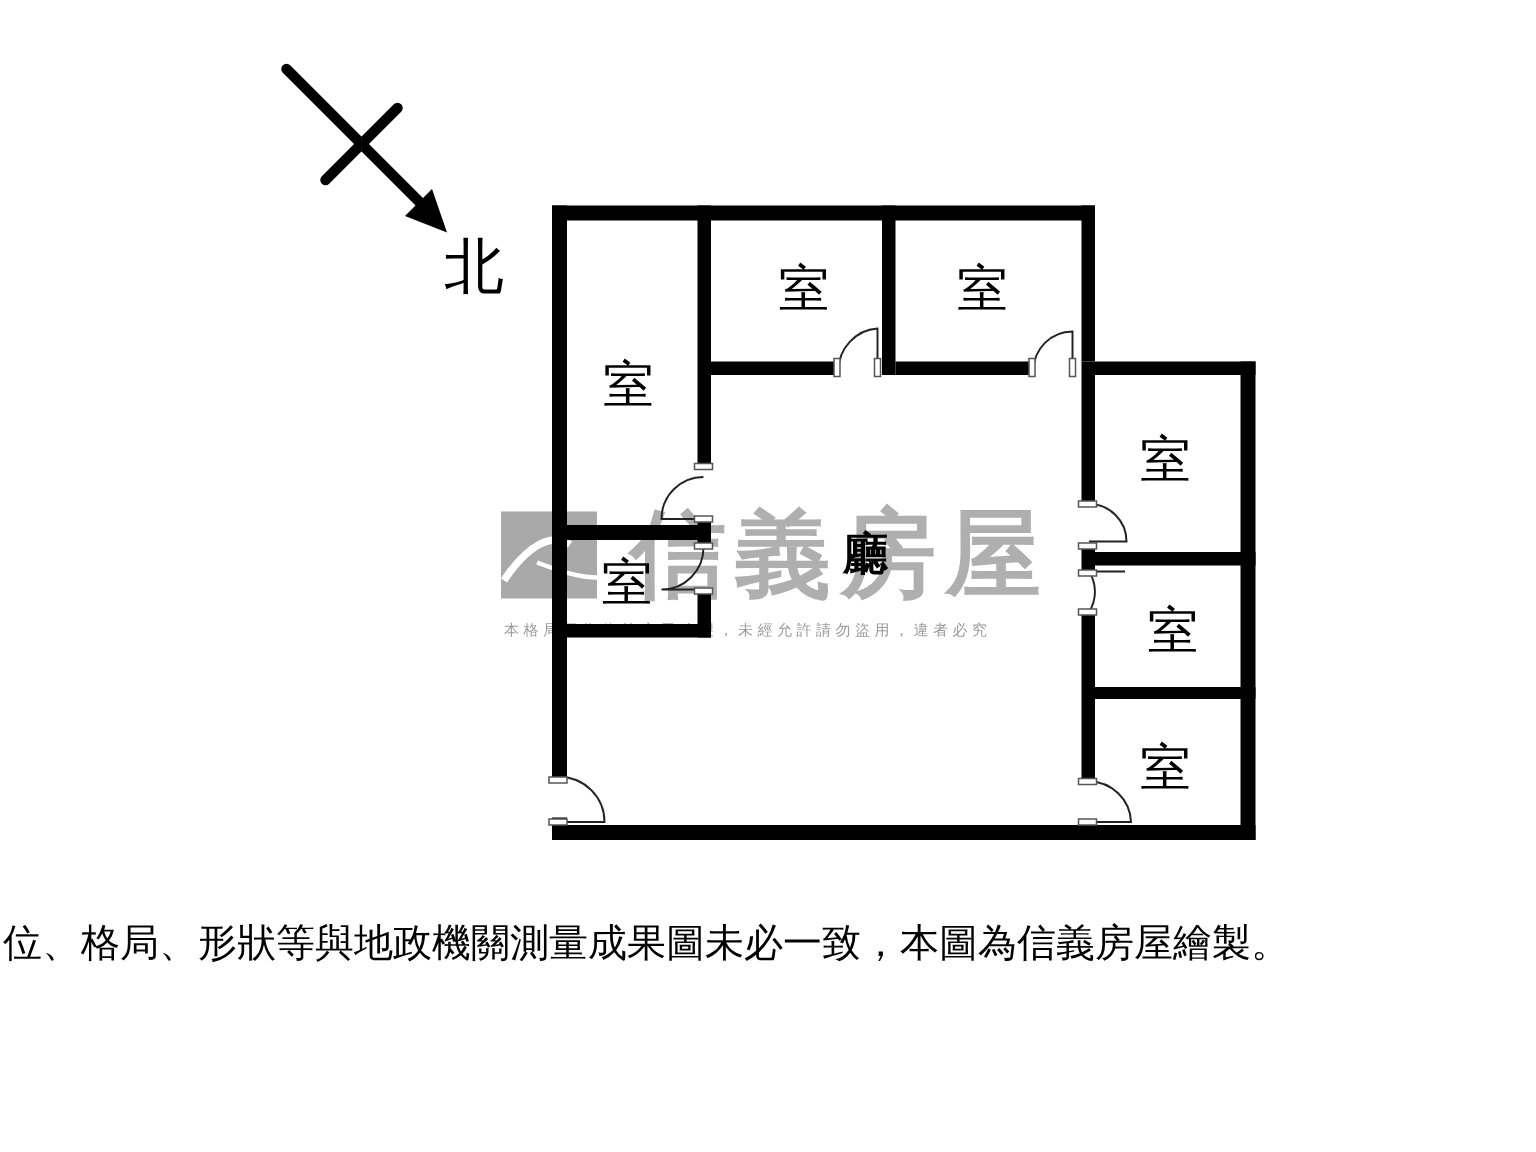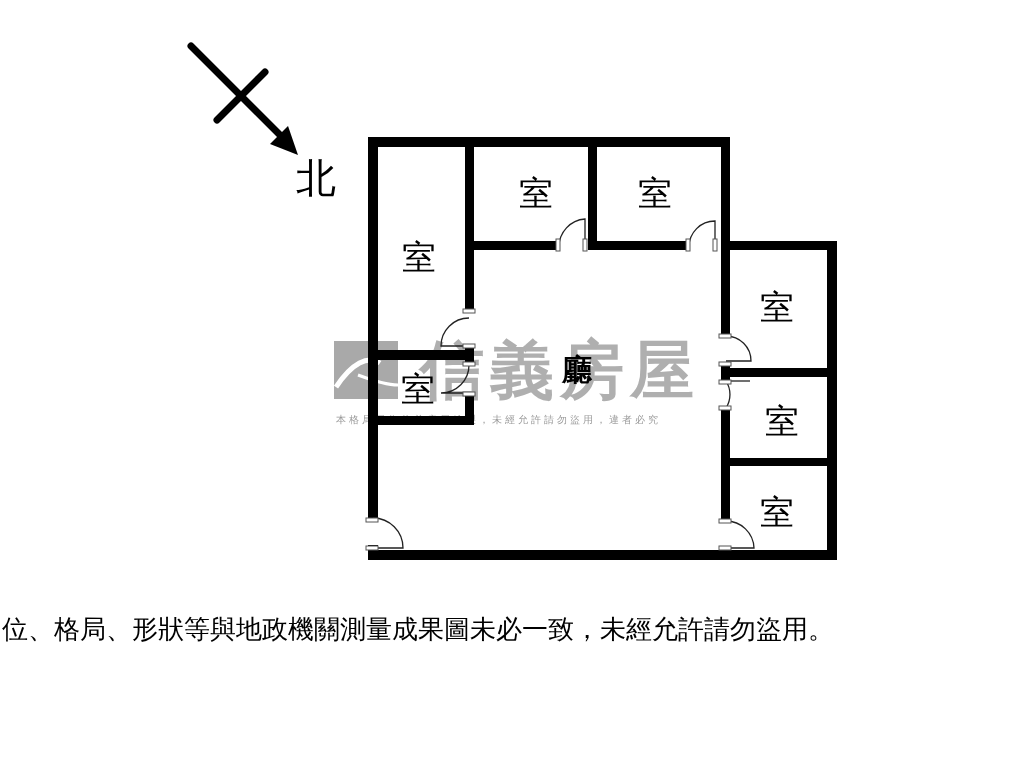--- a/index.html
+++ b/index.html
@@ -107,14 +107,14 @@
   <div class="room-label" style="left:519px; top:176px;">室</div>
   <div class="room-label" style="left:638px; top:176px;">室</div>
   <div class="room-label" style="left:401px; top:372px;">室</div>
   <div class="room-label" style="left:760px; top:290px;">室</div>
   <div class="room-label" style="left:765px; top:404px;">室</div>
   <div class="room-label" style="left:760px; top:495px;">室</div>
   <div class="room-label" style="left:562px; top:355px; font-size:30px; font-weight:bold;">廳</div>
 </div>
 
 <div class="disclaimer">
-  <div>位、格局、形狀等與地政機關測量成果圖未必一致，未經允許請勿盜用。</div>
+  <div>位、格局、形狀等與地政機關測量成果圖未必一致，本圖為信義房屋繪製。</div>
 </div>
 
 </body></html>

